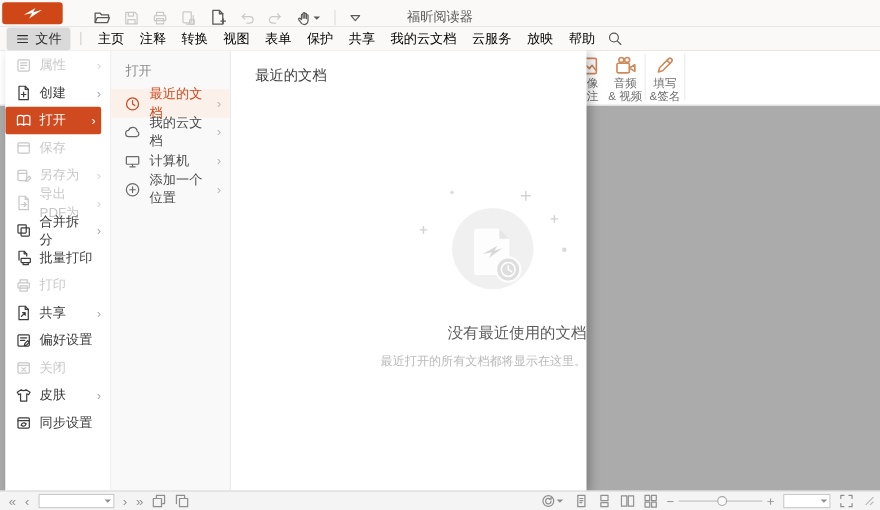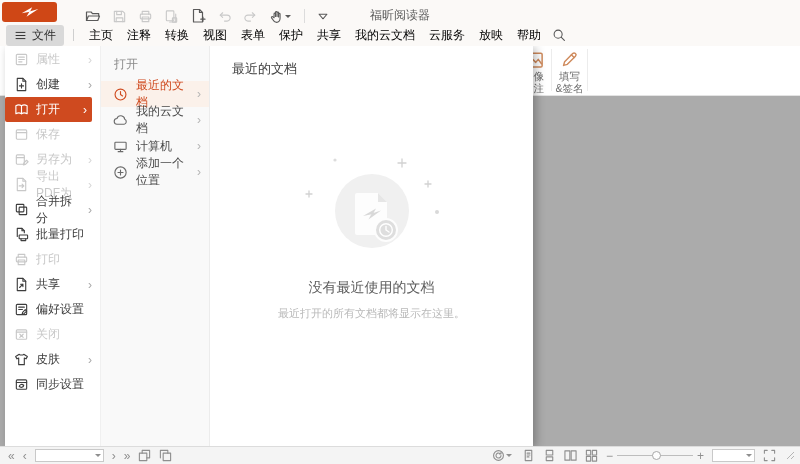--- a/index.html
+++ b/index.html
@@ -53,21 +53,21 @@
   .bs-places { width:110px; background:#f9f9f9; border-left:1px solid #f0f0f0; border-right:1px solid #ececec; }
   .pl-header { padding:10px 0 8px 13px; color:#8a8a8a; font-size:12px; }
   .pl-item { height:26px; display:flex; align-items:center; gap:8px; padding-left:12px; color:#4a4a4a; }
   .pl-item .ic { display:flex; align-items:center; color:#6a6a6a; }
   .pl-item .arrow { margin-left:auto; padding-right:8px; color:#b5b5b5; font-size:12px; line-height:10px; }
   .pl-item.active { background:#fbf1ea; color:#cf4a1f; }
   .pl-item.active .ic { color:#cf4a1f; }
 
   .bs-content { flex:1; background:#fff; position:relative; }
   .content-title { padding:14px 0 0 22px; font-size:13px; color:#3f3f3f; }
-  .empty { position:absolute; top:103px; left:0; width:100%; text-align:center; }
+  .empty { position:absolute; top:118px; left:0; width:100%; text-align:right; }
   .empty-heading { margin-top:9px; font-size:14px; color:#5d5d5d; }
   .empty-caption { margin-top:9px; font-size:11px; color:#b9b9b9; }
 
   
   .statusbar { position:absolute; bottom:0; left:0; right:0; height:18px; background:#f4f4f4; border-top:1px solid #dcdcdc; z-index:10; display:flex; align-items:center; color:#8f8f8f; }
   .sb-left { display:flex; align-items:center; gap:8px; margin-left:8px; }
   .sb-right { display:flex; align-items:center; gap:8px; margin-left:auto; margin-right:5px; }
   .sb-glyph { font-size:12px; line-height:12px; color:#8f8f8f; }
   .sb-input-wrap { display:flex; align-items:center; background:#fff; border:1px solid #c9c9c9; height:13px; }
   .sb-input { border:none; outline:none; height:11px; font-size:10px; padding:0 2px; width:58px; background:transparent; }
@@ -89,20 +89,32 @@
       <div class="rgroup">
         <span class="ricon">
             <svg viewBox="0 0 16 16" width="20" height="20" fill="none" stroke="currentColor" stroke-width="1.2" stroke-linecap="round" stroke-linejoin="round">
               <rect x="1.5" y="2.5" width="13" height="11" rx="1"></rect>
               <path d="M4 11l3-3.5 2.4 2.4 2-2.4 2.6 3.5"></path>
               <circle cx="5.8" cy="5.6" r="1"></circle>
             </svg>
           </span>
         <span>图像</span>
         <span>标注</span>
+      </div>
+      <div class="rgroup">
+        <span class="ricon">
+            <svg viewBox="0 0 16 16" width="20" height="20" fill="none" stroke="currentColor" stroke-width="1.2" stroke-linecap="round" stroke-linejoin="round">
+              <circle cx="4.7" cy="3.6" r="1.8"></circle>
+              <circle cx="8.9" cy="3.6" r="1.8"></circle>
+              <rect x="1.5" y="6" width="9" height="7" rx="1"></rect>
+              <path d="M10.5 9.5l4-2.4v4.8z"></path>
+            </svg>
+          </span>
+        <span>音频</span>
+        <span>&amp; 视频</span>
       </div>
       <div class="ribbon-sep"></div>
       <div class="rgroup">
         <span class="ricon">
             <svg viewBox="0 0 16 16" width="19" height="19" fill="none" stroke="currentColor" stroke-width="1.2" stroke-linecap="round" stroke-linejoin="round">
               <path d="M3 13l.9-3.2 6.8-6.8a1.5 1.5 0 0 1 2.3 2.3L6.2 12.1 3 13z"></path>
               <path d="M9.6 4.1l2.3 2.3"></path>
             </svg>
           </span>
         <span>填写</span>

